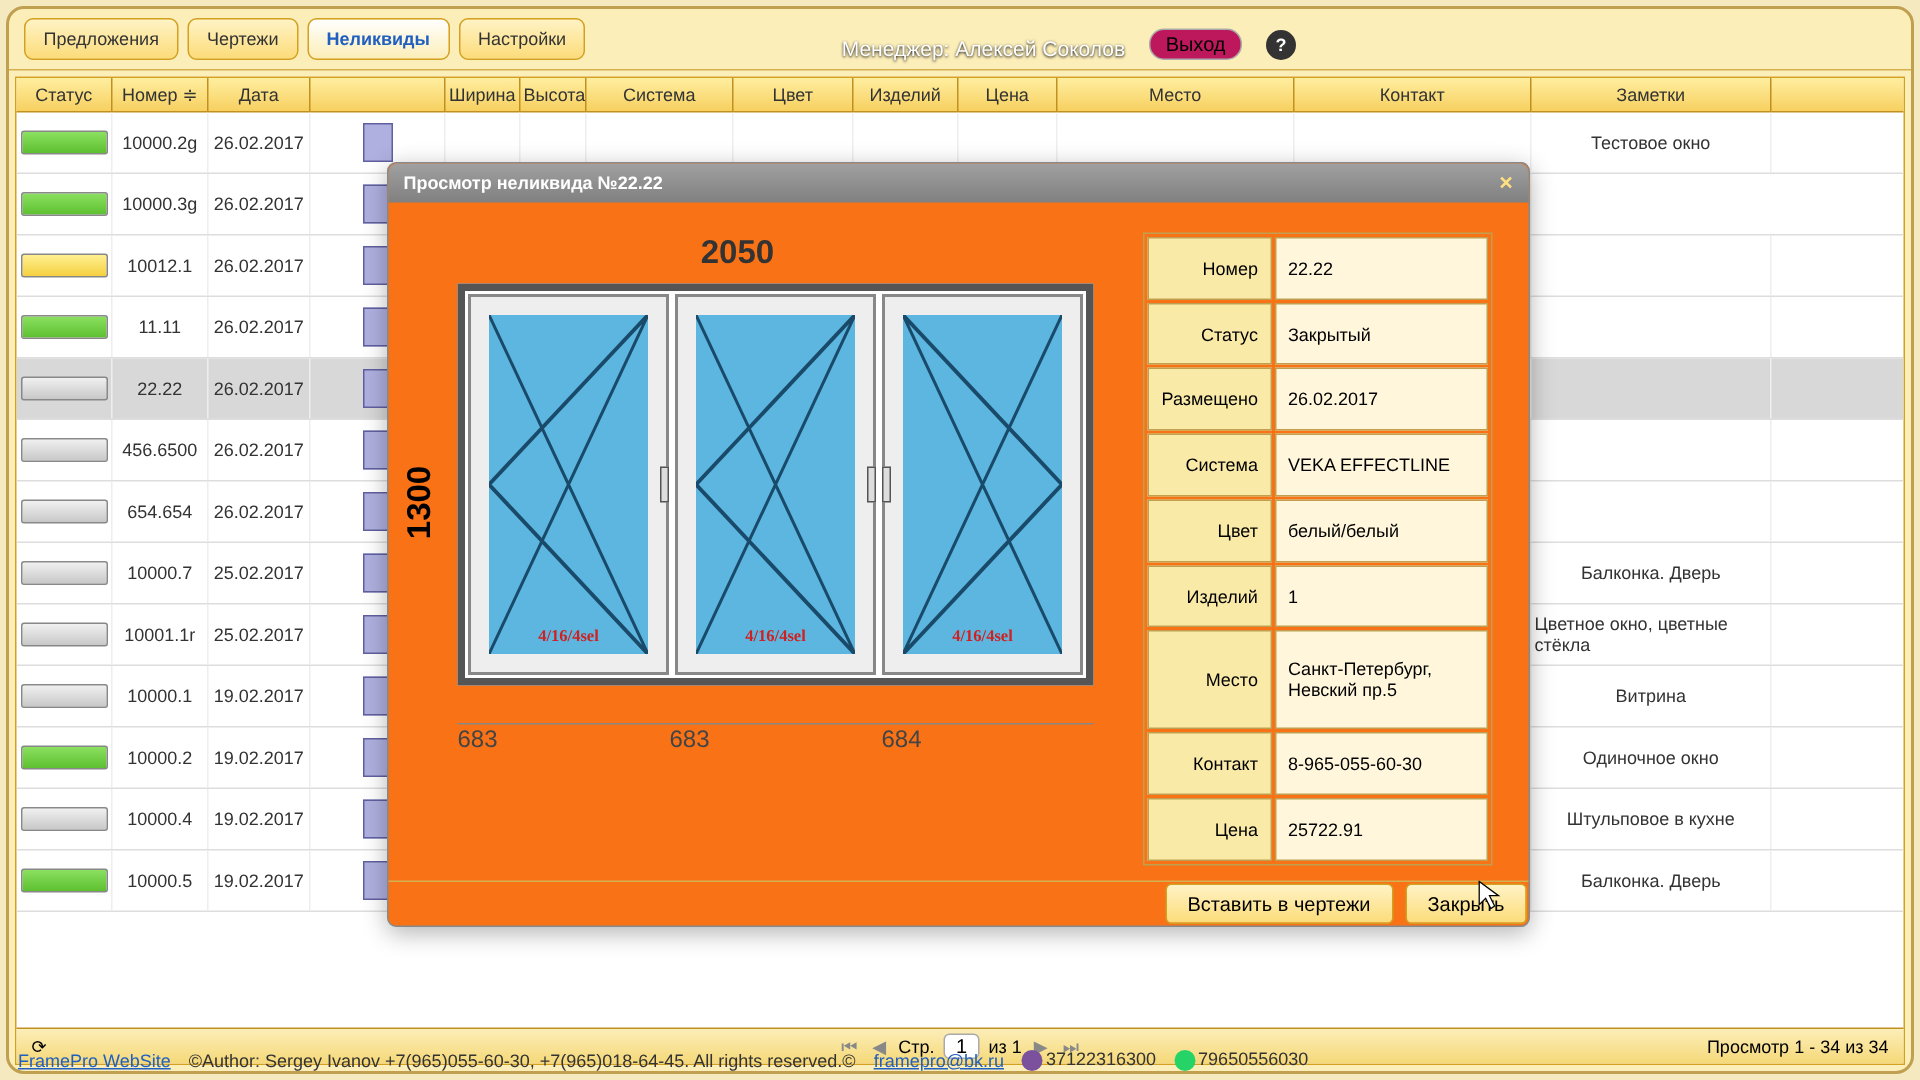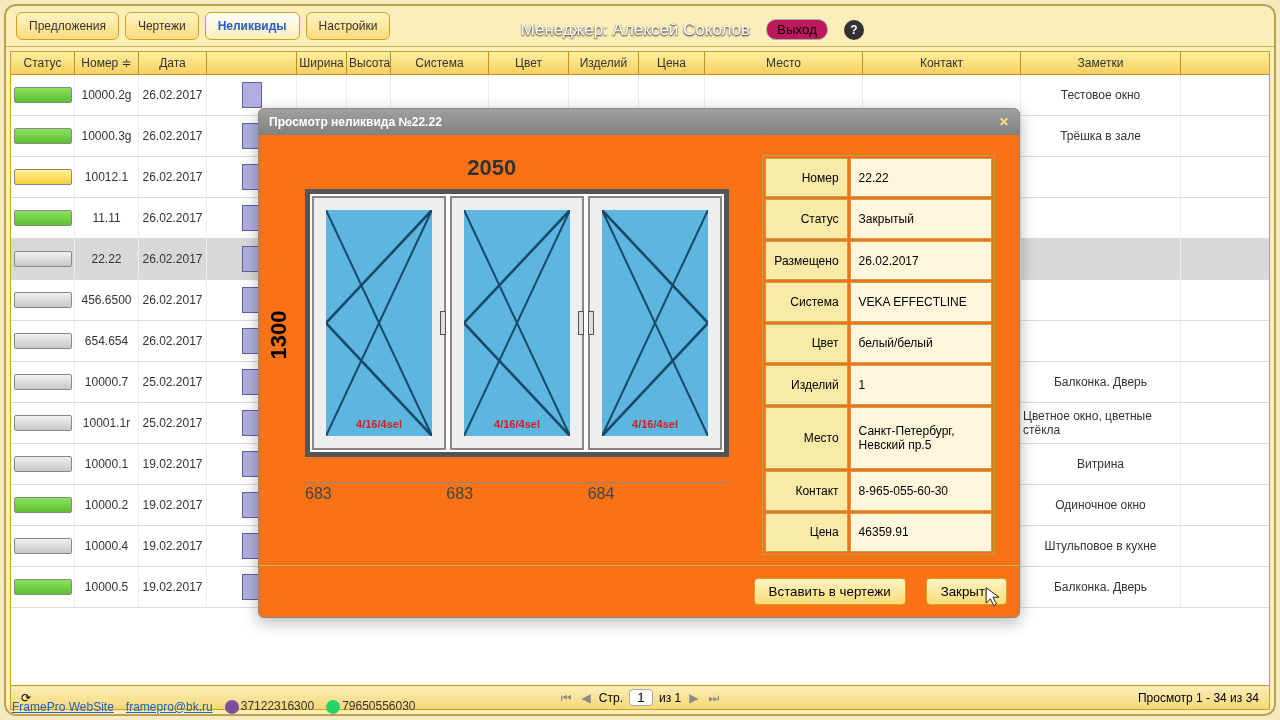--- a/index.html
+++ b/index.html
@@ -3,21 +3,21 @@
 <meta charset="utf-8">
 <style>
 * { box-sizing: border-box; margin: 0; padding: 0; }
 body { font-family: Arial, sans-serif; font-size: 12px; background: #f5e9c0; width: 1280px; height: 720px; overflow: hidden; position: relative; }
 
 .app { position: absolute; top: 4px; left: 4px; right: 4px; bottom: 4px; border: 2px solid #c0a050; border-radius: 12px; background: #fceeb8; display: flex; flex-direction: column; }
 
 .topbar { padding: 6px 10px; display: flex; align-items: flex-end; gap: 6px; border-bottom: 1px solid #d4b050; }
 .tab-btn { background: linear-gradient(#fff3c5,#fcdc7a); border: 1px solid #d4a020; border-radius: 6px; padding: 6px 12px; cursor: pointer; font-size: 12px; color: #333; }
 .tab-btn.active { background: linear-gradient(#fff,#fceeb8); color: #2060c0; font-weight: bold; }
-.mgr { margin-left: auto; color: #fff; text-shadow: 0 1px 2px #000; font-size: 17px; }
+.mgr { margin-left: auto; color: #fff; text-shadow: 0 1px 2px #000; font-size: 14px; }
 .logout { background: #be185d; border: 1px solid #aaa; border-radius: 10px; padding: 2px 10px; cursor: pointer; margin: 0 10px; }
 .help { width: 20px; height: 20px; background: #333; color: #fff; border-radius: 10px; text-align: center; line-height: 20px; font-weight: bold; margin-right: 400px;}
 
 .grid { flex: 1; margin: 4px; border: 1px solid #d4a020; background: #fff; display: flex; flex-direction: column; position: relative; }
 .ghead { display: flex; background: linear-gradient(#ffeea0,#f7d060); border-bottom: 1px solid #c09020; }
 .gh { border-right: 1px solid #c09020; padding: 4px 2px; text-align: center; font-size: 12px; color: #333; overflow: hidden; }
 .gfilter { display: flex; background: #fceeb8; border-bottom: 1px solid #c09020; }
 .gf { border-right: 1px solid #e0c060; padding: 2px; display: flex; align-items: center; justify-content: center; }
 .gf select, .gf input { width: 90%; border: 1px solid #aaa; border-radius: 8px; font-size: 11px; padding: 1px 4px; background: #fff; }
 
@@ -46,33 +46,33 @@
 
 .modal { position: absolute; left: 258px; top: 108px; width: 762px; height: 510px; background: #f97316; border: 1px solid #888; border-radius: 6px; box-shadow: 0 4px 16px rgba(0,0,0,0.3); display: flex; flex-direction: column; }
 .mtitle { background: linear-gradient(#a0a0a0,#808080); color: #fff; font-weight: bold; padding: 6px 10px; border-radius: 6px 6px 0 0; display: flex; justify-content: space-between; }
 .mclose { color: #ffe080; cursor: pointer; font-weight: bold; }
 .mbody { flex: 1; display: flex; padding: 20px 24px 10px 10px; gap: 48px; }
 .drawing { position: relative; width: 460px; height: 360px; }
 .topdim { position: absolute; top: 0; left: 0; right: 0; text-align: center; font-size: 22px; font-weight: bold; color: #333; }
 .leftdim { position: absolute; left: -2px; top: 40px; bottom: 40px; width: 24px; display: flex; align-items: center; justify-content: center; }
 .leftdim span { transform: rotate(-90deg); font-size: 22px; font-weight: bold; }
 .wframe { position: absolute; left: 36px; top: 34px; width: 424px; height: 268px; border: 5px solid #555; background: #fff; display: flex; }
-.sash { flex: 1; border: 12px solid #eee; outline: 2px solid #888; margin: 4px; position: relative; background: #5cb6e0; }
+.sash { flex: 1; border: 12px solid #eee; outline: 2px solid #888; margin: 4px; position: relative; background: #5cb6e0; font-family: Liberation Serif, serif; }
 .glass-label { position: absolute; bottom: 6px; left: 0; right: 0; text-align: center; color: #d02020; font-size: 11px; font-weight: bold; }
 .handle { position: absolute; top: 50%; width: 6px; height: 24px; background: #ddd; border: 1px solid #555; transform: translateY(-50%); }
 .handle.r { right: -14px; } .handle.l { left: -14px; }
 .botdims { position: absolute; left: 36px; bottom: 12px; width: 424px; display: flex; }
 .botdims div { flex: 1; text-align: left; font-size: 16px; color: #444; border-top: 1px solid #888; padding-top: 2px; }
 
 .detail { border: 1px solid #c0a050; }
 .detail tr td { border: 1px solid #c0a050; padding: 4px 8px; font-size: 12px; }
 .detail tr td:first-child { text-align: right; background: #faeaa8; }
 .detail tr td:last-child { background: #fff6dc; width: 150px; }
 
-.mfoot { padding: 12px; display: flex; justify-content: flex-end; gap: 20px; border-top: 1px solid #d4b050; }
+.mfoot { padding: 1px; display: flex; justify-content: flex-end; gap: 8px; border-top: 1px solid #d4b050; }
 .mbtn { background: linear-gradient(#fff3c5,#fcdc7a); border: 1px solid #d4a020; border-radius: 4px; padding: 5px 14px; cursor: pointer; }
 .cursor { position: absolute; width: 18px; height: 24px; pointer-events: none; }
 
 svg.diag { position:absolute; inset:0; width:100%; height:100%; }
 </style>
 </head>
 <body>
 
 <div class="app">
   <div class="topbar">
@@ -131,21 +131,20 @@
             <div class="thumb"></div>
           </div>
           <div class="gc c-w"></div>
           <div class="gc c-h"></div>
           <div class="gc c-sys"></div>
           <div class="gc c-color"></div>
           <div class="gc c-items"></div>
           <div class="gc c-price"></div>
           <div class="gc c-place"></div>
           <div class="gc c-contact" style="justify-content:flex-end"></div>
-          <div class="gc c-notes">Трёшка в зале</div>
         </div>
         <div class="grow">
           <div class="gc c-status">
             <div class="status-chip sc-yellow"></div>
           </div>
           <div class="gc c-num">10012.1</div>
           <div class="gc c-date">26.02.2017</div>
           <div class="gc c-prev">
             <div class="thumb"></div>
           </div>
@@ -433,33 +432,34 @@
           <tr>
             <td>Место</td>
             <td>Санкт-Петербург, Невский пр.5</td>
           </tr>
           <tr>
             <td>Контакт</td>
             <td>8-965-055-60-30</td>
           </tr>
           <tr>
             <td>Цена</td>
-            <td>46359.91</td>
+            <td>25722.91</td>
           </tr>
         </tbody>
     </table>
   </div>
   <div class="mfoot">
     <button class="mbtn">Вставить в чертежи</button>
     <button class="mbtn">Закрыть</button>
   </div>
 </div>
 
 <svg class="cursor" style="left:984px;top:586px" viewBox="0 0 20 28">
     <path d="M2 2L2 20L7 15L11 23L14 21L10 13L17 13Z" fill="#fff" stroke="#000"></path>
   </svg>
 
 <div class="footer">
   <a>FramePro WebSite</a>
+  <span>©Author: Sergey Ivanov +7(965)055-60-30, +7(965)018-64-45. All rights reserved.©</span>
   <a>framepro@bk.ru</a>
   <span><span class="ficon" style="background:#7b519d"></span><span>37122316300</span></span>
   <span><span class="ficon" style="background:#25d366"></span><span>79650556030</span></span>
 </div>
 
 </body></html>

